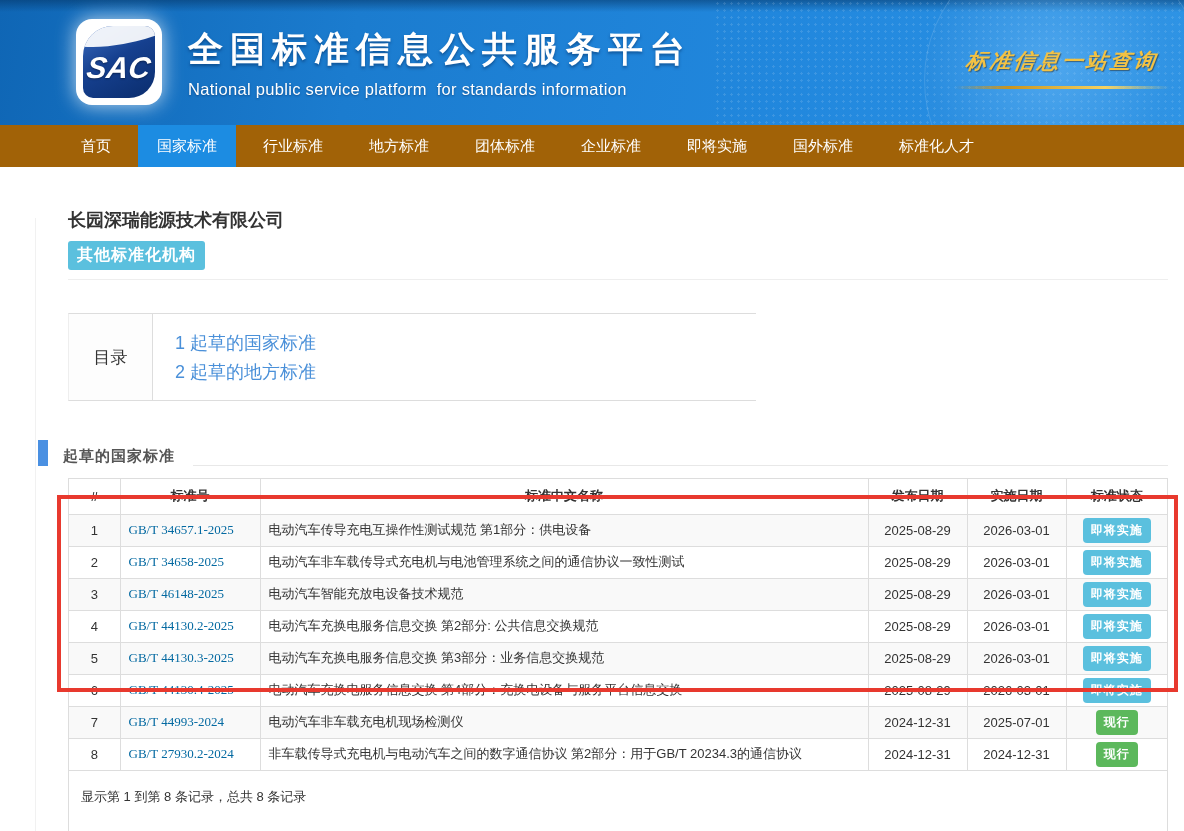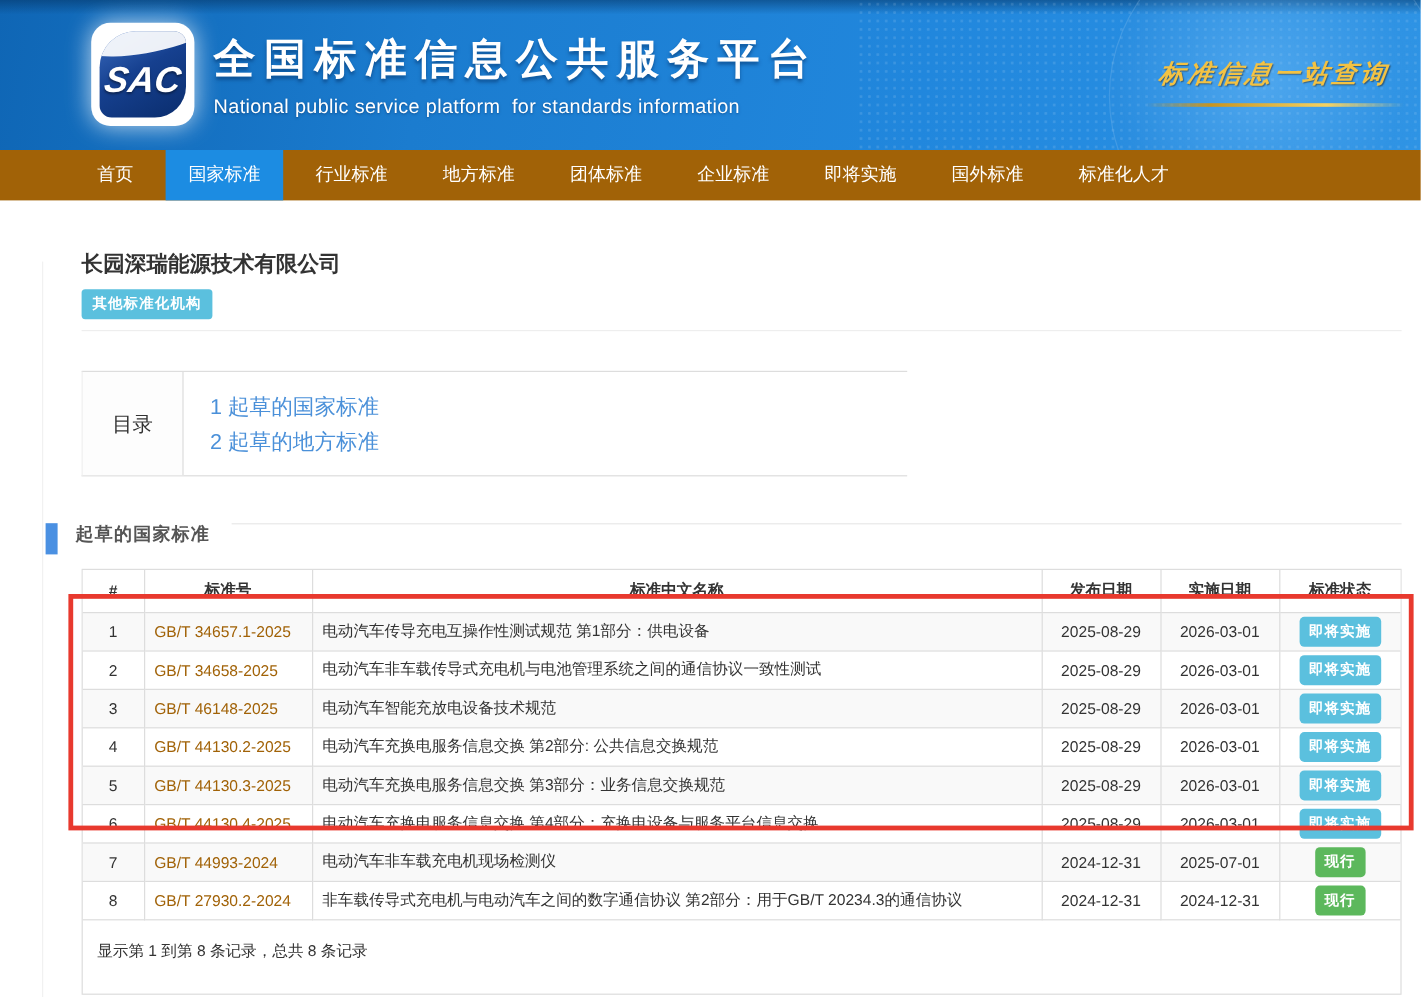--- a/index.html
+++ b/index.html
@@ -19,21 +19,21 @@
     border:1px solid rgba(255,255,255,.12); }
   .logo { position:absolute; left:76px; top:19px; width:86px; height:86px; background:#fff;
     border-radius:16px; box-shadow:0 0 20px rgba(255,255,255,.75); cursor:pointer; }
   .logo-inner { position:absolute; left:7px; top:7px; right:7px; bottom:7px;
     background:linear-gradient(150deg,#3a6cc0 0%,#16408f 45%,#0a2d6d 100%);
     border-radius:30px 10px 26px 10px; display:flex; align-items:center; justify-content:center; overflow:hidden; }
   .logo-inner::before { content:""; position:absolute; top:-36px; left:-28px; width:150px; height:52px;
     background:rgba(255,255,255,.92); border-radius:50%; transform:rotate(-14deg); }
   .logo-text { position:relative; color:#fff; font-weight:bold; font-style:italic; font-size:30px;
     letter-spacing:0; transform:skewX(-8deg); margin-top:12px; text-shadow:0 1px 2px rgba(0,0,0,.4); }
-  .title-block { position:absolute; left:178px; top:26px; }
+  .title-block { position:absolute; left:188px; top:26px; }
   .site-title { color:#fff; font-size:35px; font-weight:bold; letter-spacing:7px;
     text-shadow:0 2px 3px rgba(0,40,90,.5); }
   .site-subtitle { color:#fff; font-size:16.5px; margin-top:7px; white-space:pre;
     text-shadow:0 1px 2px rgba(0,40,90,.5); letter-spacing:.3px; }
   .slogan { position:absolute; right:26px; top:47px; color:#f3c243; font-size:21px; font-weight:bold;
     font-style:italic; letter-spacing:3px; transform:skewX(-8deg);
     font-family:"DejaVu Serif", serif; text-shadow:1px 1px 1px rgba(40,20,0,.45); }
   .slogan-line { position:absolute; right:14px; top:86px; width:215px; height:3px;
     background:linear-gradient(90deg,transparent,#c8941f 25%,#f6d261 70%,rgba(246,210,97,0)); }
 
@@ -41,49 +41,49 @@
   .main-nav { height:42px; background:#a16207; display:flex; align-items:stretch; padding-left:62px; }
   .nav-item { color:#fff; font-size:15px; line-height:42px; padding:0 19px; margin-right:8px;
     cursor:pointer; white-space:nowrap; }
   .nav-item.active { background:#1c8ce2; }
 
   
   .content { position:relative; }
   .content-edge { position:absolute; left:35px; top:10px; height:650px; width:1px; background:#f1f1f1; }
   .company-name { margin:41px 0 0 68px; font-size:18px; color:#333; }
   .org-badge { display:inline-block; margin:9px 0 0 68px; background:#5bc0de; color:#fff;
-    font-size:12px; font-weight:bold; letter-spacing:1px; padding:4px 9px; border-radius:3px; }
+    font-size:16px; font-weight:bold; letter-spacing:1px; padding:4px 9px; border-radius:3px; }
   .divider { border:none; border-top:1px solid #eee; margin:9px 0 0 68px; width:1100px; }
 
   .toc { margin:33px 0 0 68px; width:688px; display:flex;
     border-top:1px solid #ddd; border-bottom:1px solid #ddd; border-left:1px solid #eee; min-height:88px; }
   .toc-label { width:84px; border-right:1px solid #ddd; display:flex; align-items:center;
     justify-content:center; font-size:17px; color:#333; background:#fdfdfd; }
   .toc-links { padding:15px 0 12px 22px; }
   .toc-link { display:block; color:#4a90d9; font-size:18px; line-height:29px; cursor:pointer;
     text-decoration:none; }
 
-  .section-head { display:flex; align-items:flex-start; margin:39px 16px 0 38px; }
+  .section-head { display:flex; align-items:flex-end; margin:39px 16px 0 38px; }
   .section-marker { width:10px; height:26px; background:#4a90e2; }
   .section-title { margin-left:15px; font-size:15px; font-weight:bold; color:#555; letter-spacing:1px; }
   .section-line { flex:1; height:1px; background:#e8e8e8; margin-left:18px; }
 
   .table-panel { margin:12px 0 0 68px; width:1100px; border:1px solid #ddd; }
   table { width:100%; border-collapse:collapse; table-layout:fixed; font-size:13px; color:#333; }
   th, td { border-right:1px solid #ddd; border-bottom:1px solid #ddd; padding:0 8px; }
   th:last-child, td:last-child { border-right:none; }
   th { height:35px; font-weight:bold; text-align:center; background:#fff; }
   td { height:32px; }
   tbody tr:nth-child(odd) { background:#f9f9f9; }
   .col-num { width:51px; text-align:center; }
   .col-code { width:140px; }
   .col-name { }
   .col-date { width:99px; text-align:center; }
   .col-status { width:101px; text-align:center; }
-  .code-link { color:#a16207; cursor:pointer; }
+  .code-link { color:#0369a1; cursor:pointer;font-family:Liberation Serif, serif; }
   .status-badge { display:inline-block; padding:4px 8px; border-radius:4px; color:#fff;
     font-size:12px; font-weight:bold; letter-spacing:1px; }
   .status-badge.upcoming { background:#5bc0de; }
   .status-badge.active { background:#5cb85c; }
   .table-footer { padding:17px 10px 26px 12px; font-size:13px; color:#333; }
 
   .highlight-box { position:absolute; left:57px; top:495px; width:1121px; height:197px;
     border:4px solid #e8392e; pointer-events:none; z-index:5; }
 </style>
 </head>

